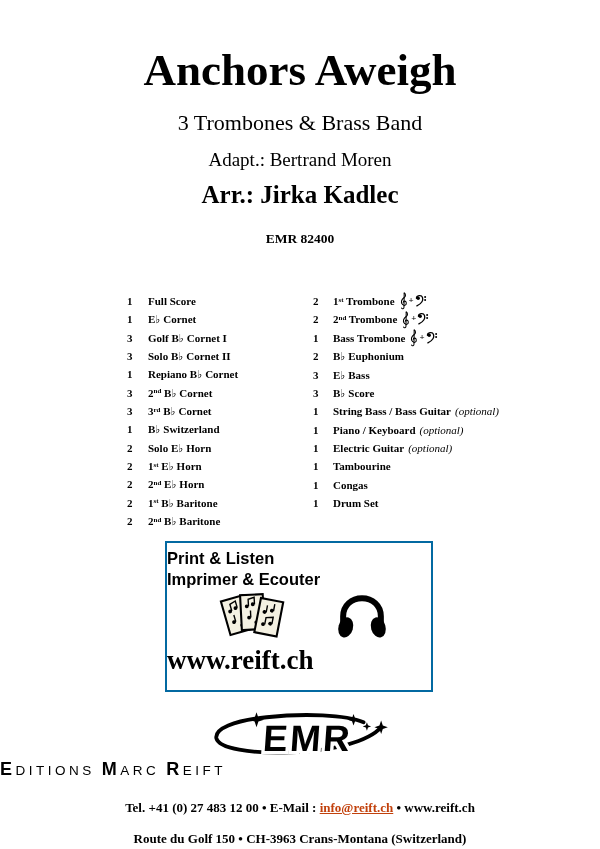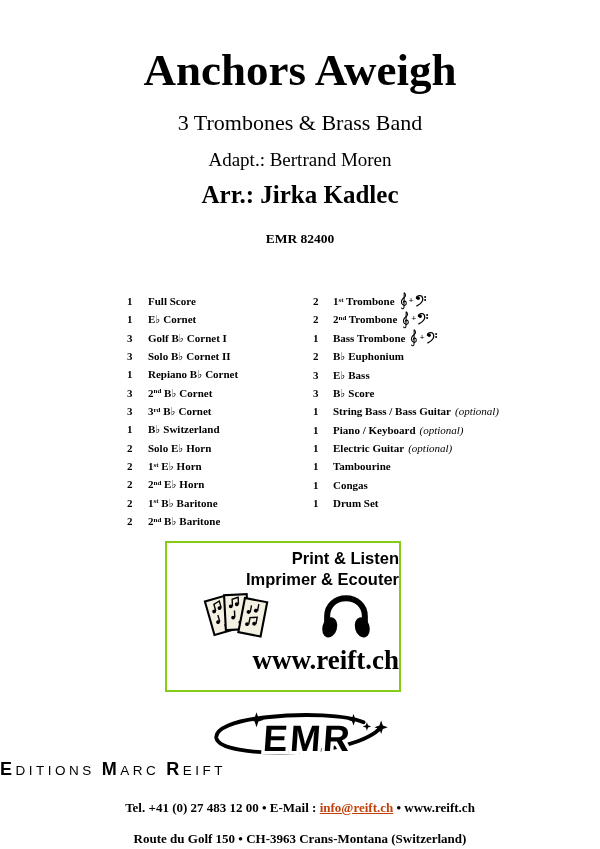--- a/index.html
+++ b/index.html
@@ -24,21 +24,21 @@
   .col-right .qty { width:20px; }
   .nm sup { font-size:7px; font-weight:bold; position:relative; top:-3.5px; vertical-align:baseline; }
   .opt { font-weight:normal; font-style:italic; margin-left:4px; }
   .clefs { display:inline-block; margin-left:4px; }
   .clefs svg { vertical-align:middle; }
   .clef-treble { width:9px; height:18px; position:relative; top:-1px; }
   .clef-bass { width:12px; height:13px; position:relative; top:-2px; margin-left:1px; }
   .plus { font-size:9px; font-weight:bold; position:relative; top:-2px; margin-left:1px; }
 
   
-  .plbox { position:absolute; left:165px; top:541px; width:236px; height:151px; border:2px solid #84cc16; text-align:right; background:#fff; }
+  .plbox { position:absolute; left:165px; top:541px; width:268px; height:151px; border:2px solid #0369a1; text-align:left; background:#fff; }
   .plbox .line { font-family:"Liberation Sans","DejaVu Sans",sans-serif; font-weight:bold; font-size:16.5px; line-height:20.5px; }
   .plbox .line:first-child { margin-top:5px; }
   .plicons { display:flex; justify-content:center; align-items:center; gap:34px; height:54px; margin-top:2px; }
   .plsite { font-size:27px; font-weight:bold; margin-top:0px; }
 
   
   .logo-wrap { position:absolute; top:712px; left:0; right:0; display:flex; justify-content:center; }
   .wordmark { position:absolute; top:759px; left:0; right:0; text-align:left;
               font-family:"Liberation Sans","DejaVu Sans",sans-serif; letter-spacing:3.5px; white-space:nowrap; }
   .wordmark .big { font-size:18px; font-weight:bold; }

